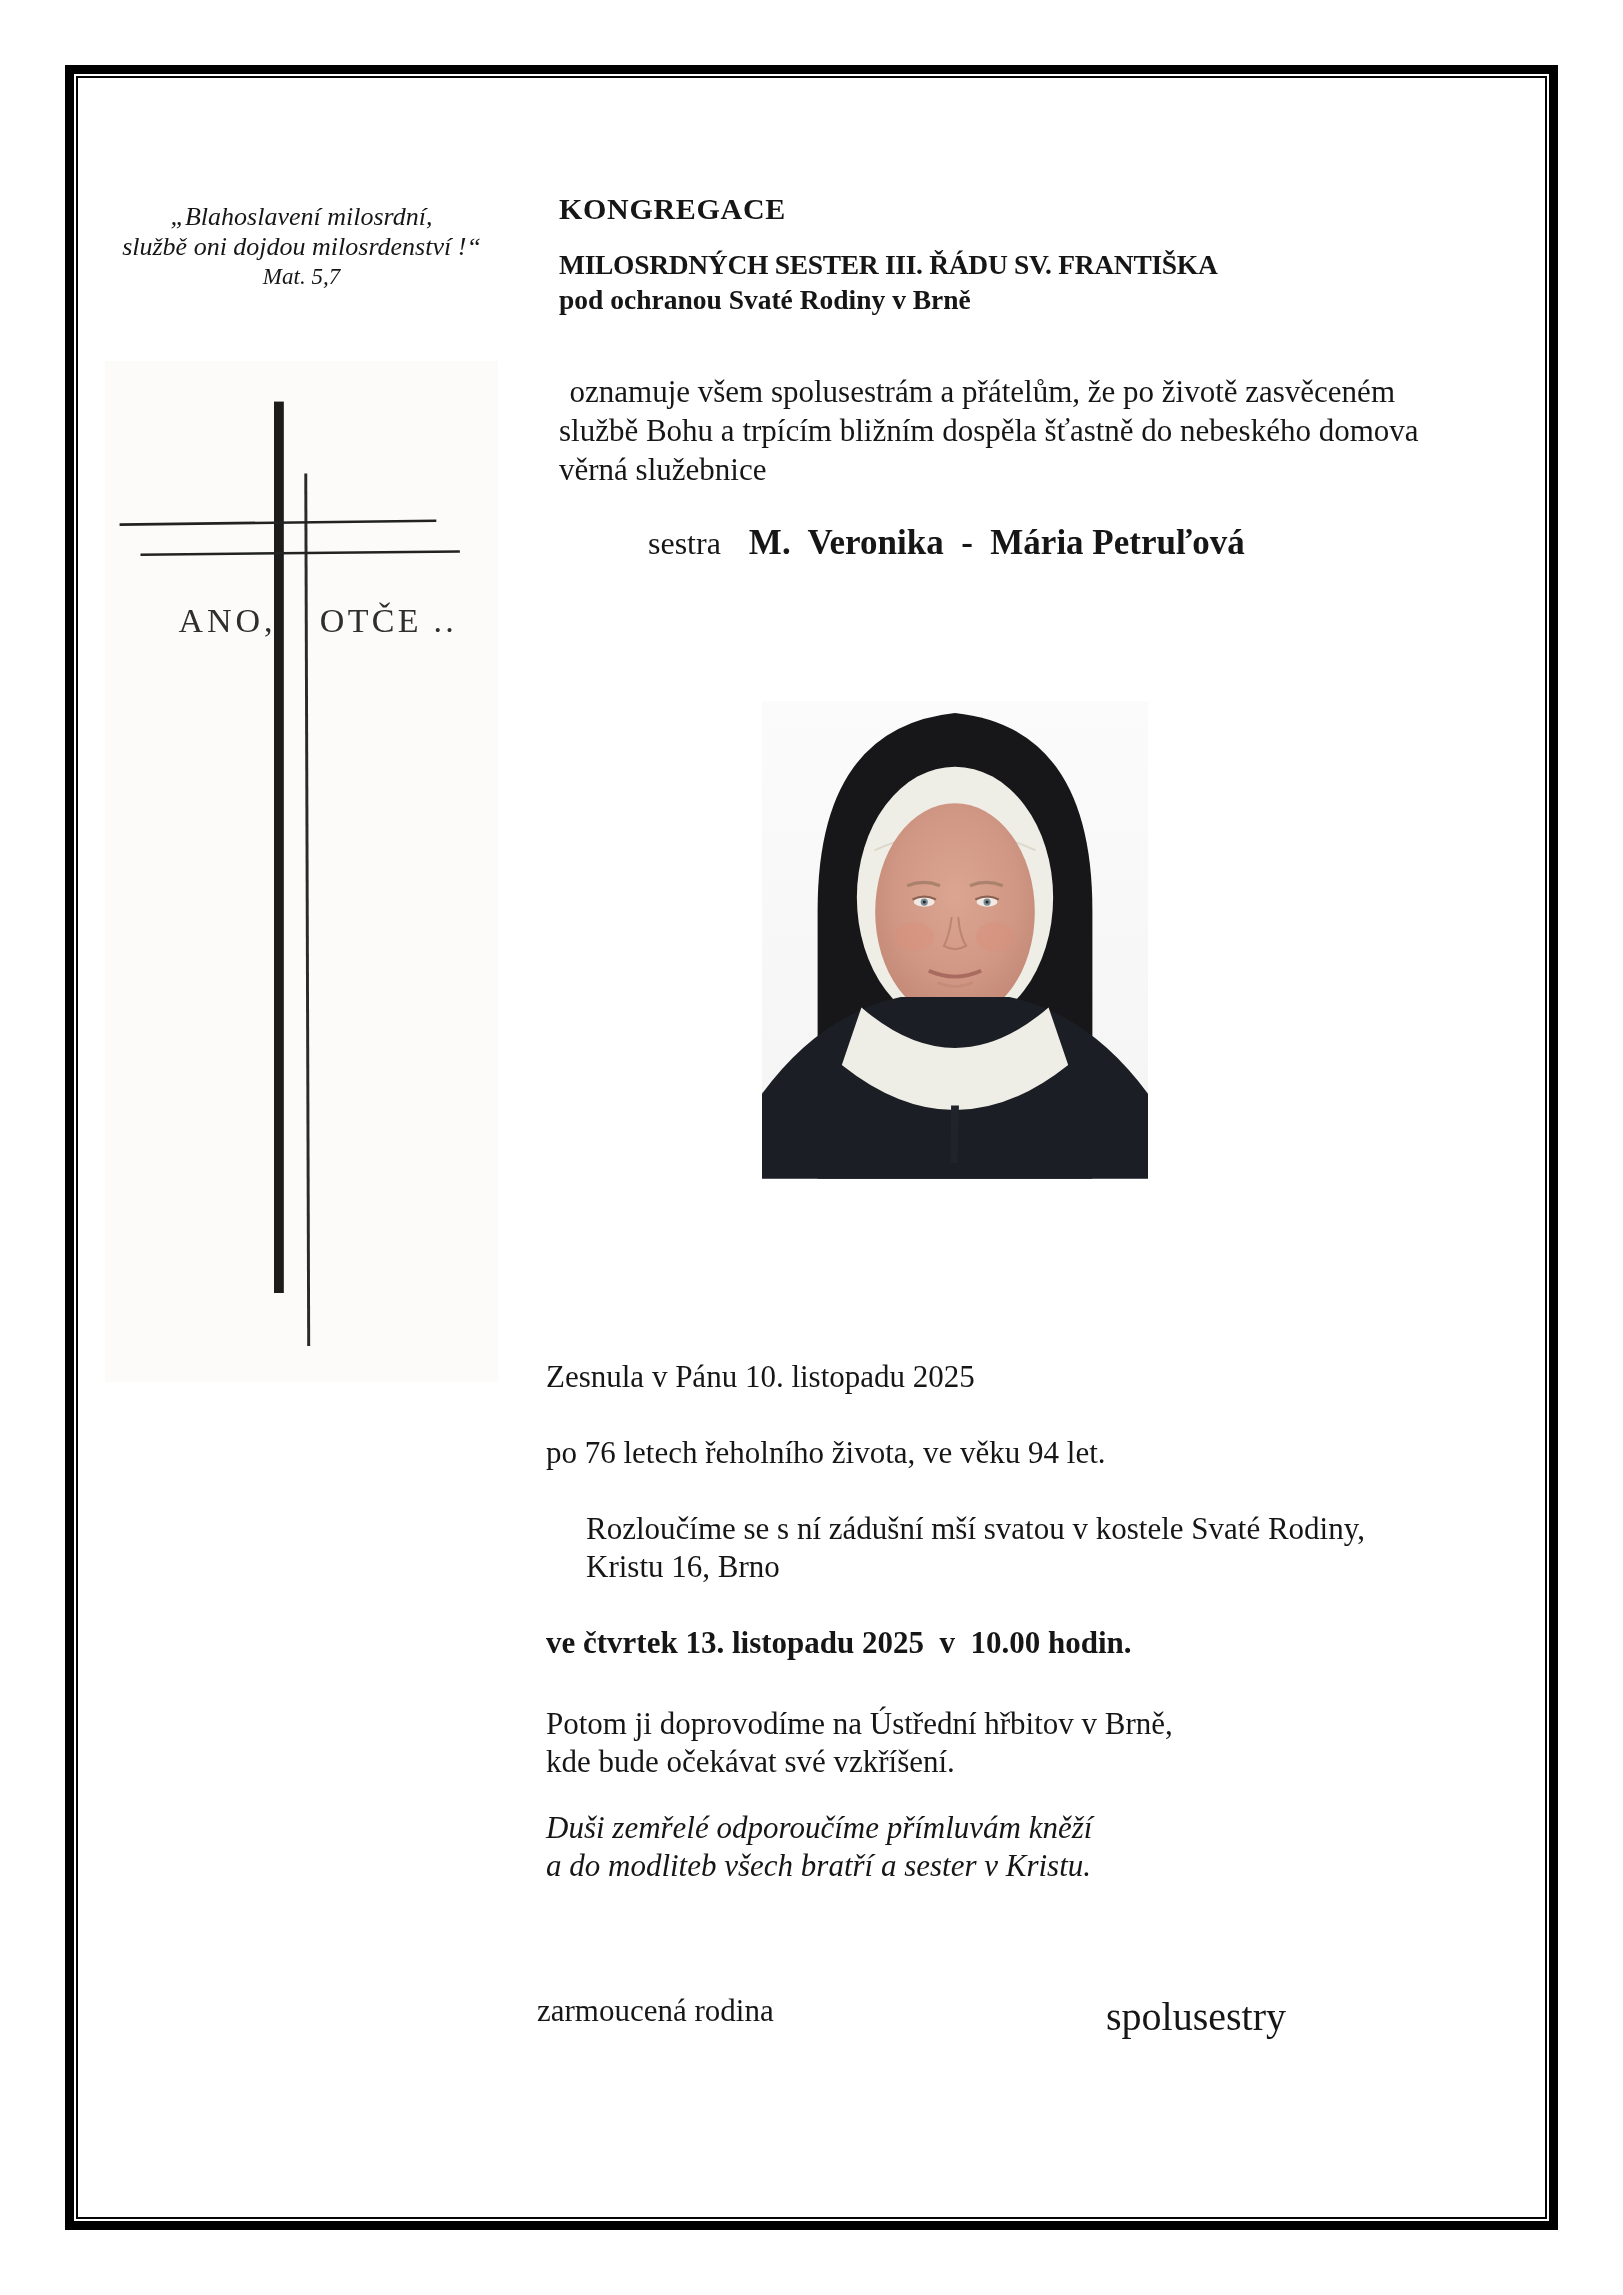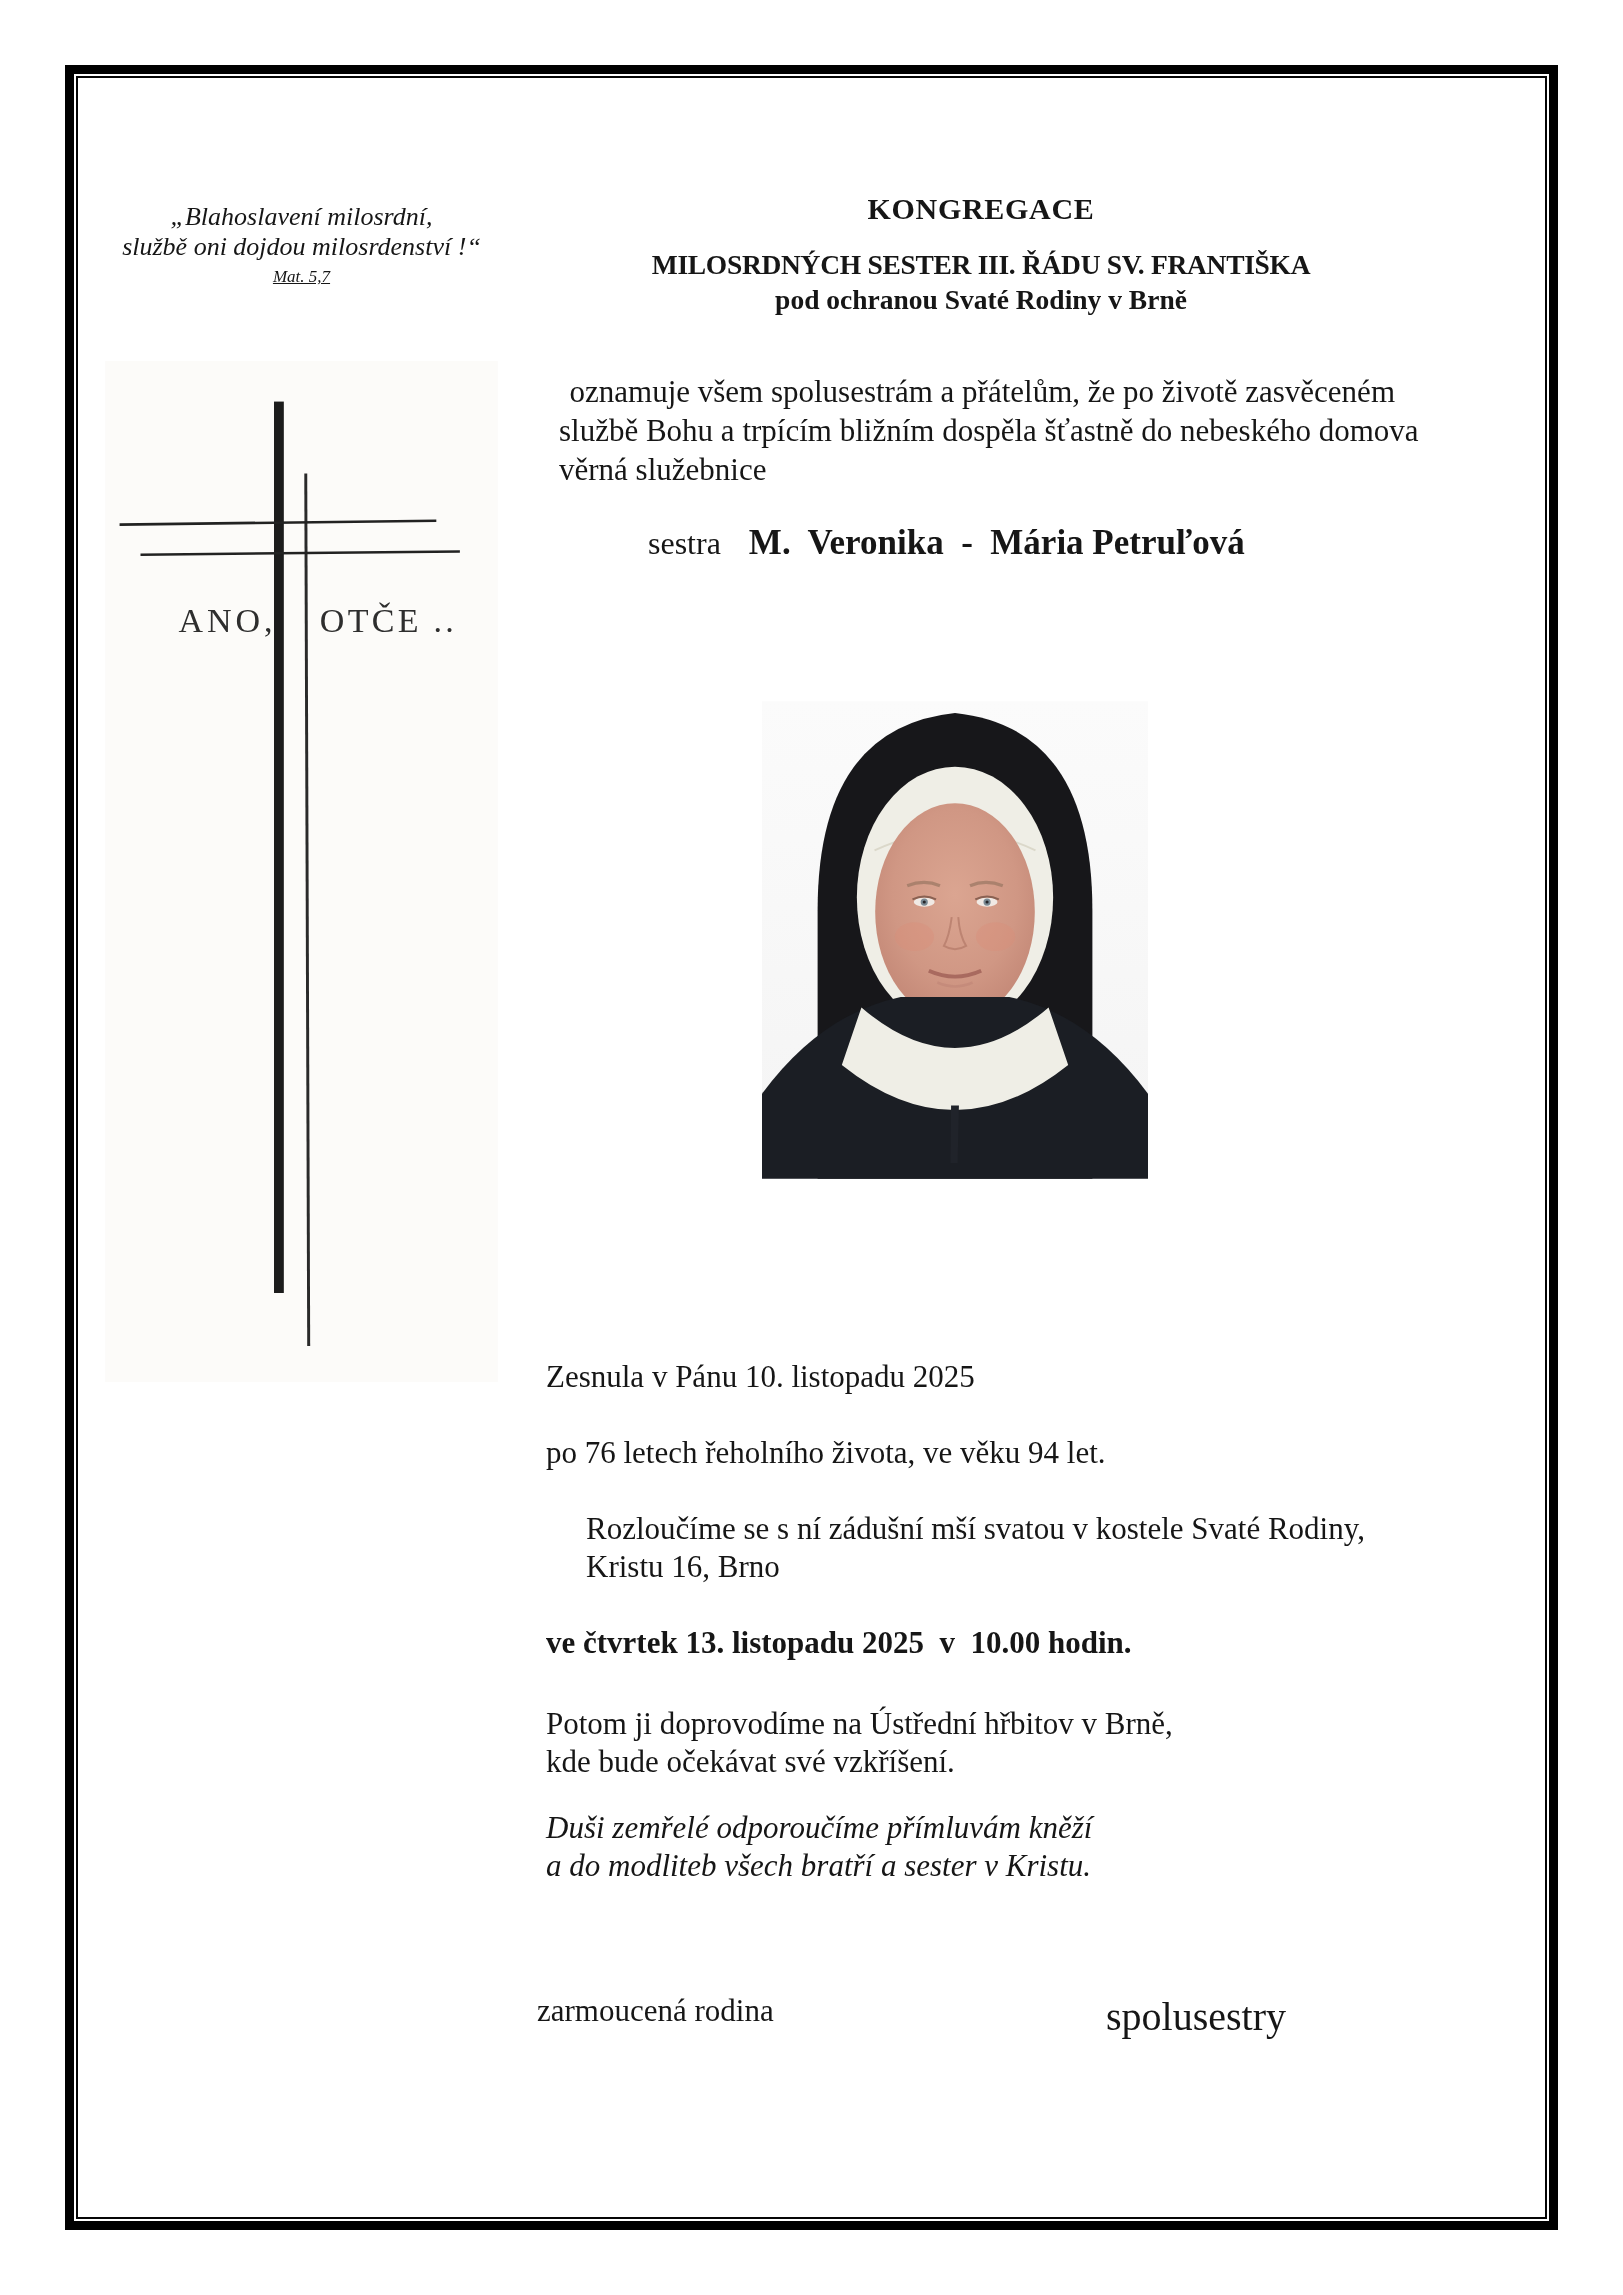--- a/index.html
+++ b/index.html
@@ -26,26 +26,26 @@
   .abs { position: absolute; }
   .nowrap { white-space: nowrap; }
   .keep-spaces { white-space: pre; }
 
   
   .quote-block {
     left: 92px; top: 202px; width: 419px;
     text-align: center; font-style: italic;
     font-size: 26px; line-height: 30px;
   }
-  .quote-ref { font-size: 17px; text-decoration: underline; }
+  .quote-ref { font-size: 23px; }
 
   
   .header-block {
     left: 559px; top: 191px; width: 844px;
-    text-align: center; font-weight: bold;
+    text-align: left; font-weight: bold;
     line-height: 35px;
   }
   .header-l1 { font-size: 30px; letter-spacing: 0.7px; }
   .header-l2 { font-size: 27.5px; letter-spacing: -0.3px; margin-top: 21px; }
   .header-l3 { font-size: 27.5px; }
 
   
   .announce-block {
     left: 559px; top: 372px; width: 955px;
     font-size: 31px; line-height: 39px;

